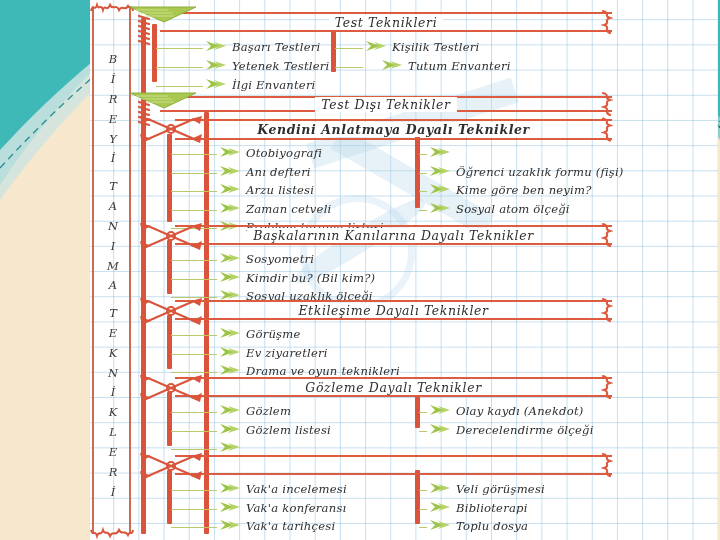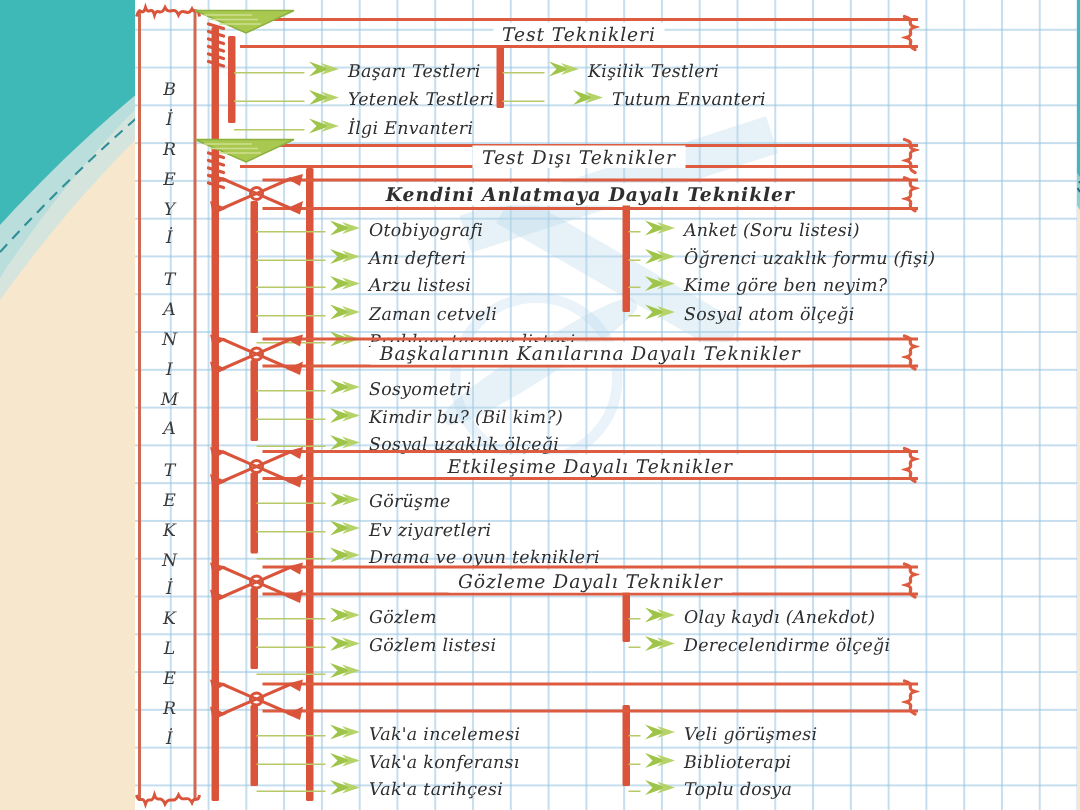--- a/index.html
+++ b/index.html
@@ -296,21 +296,20 @@
         <path d="M9,2 L21,6 L9,10 L13,6 Z" fill="#b6d36a"></path>
       </svg>
       <span class="tx">Problem tarama listesi</span>
     </div>
     <div class="stem" style="left:419px;top:154px;width:8px;"></div>
     <div class="item" style="left:429px;top:146px;">
       <svg class="ar" viewBox="0 0 22 12" width="22" height="12">
         <path d="M1,1 L15,6 L1,11 L6,6 Z" fill="#9fc44a"></path>
         <path d="M9,2 L21,6 L9,10 L13,6 Z" fill="#b6d36a"></path>
       </svg>
-      <span class="tx">Anket (Soru listesi)</span>
     </div>
     <div class="stem" style="left:419px;top:172.5px;width:8px;"></div>
     <div class="item" style="left:429px;top:164.5px;">
       <svg class="ar" viewBox="0 0 22 12" width="22" height="12">
         <path d="M1,1 L15,6 L1,11 L6,6 Z" fill="#9fc44a"></path>
         <path d="M9,2 L21,6 L9,10 L13,6 Z" fill="#b6d36a"></path>
       </svg>
       <span class="tx">Öğrenci uzaklık formu (fişi)</span>
     </div>
     <div class="stem" style="left:419px;top:191px;width:8px;"></div>

